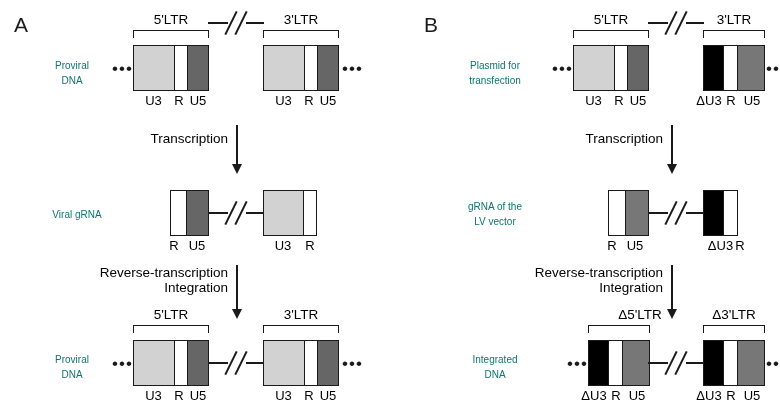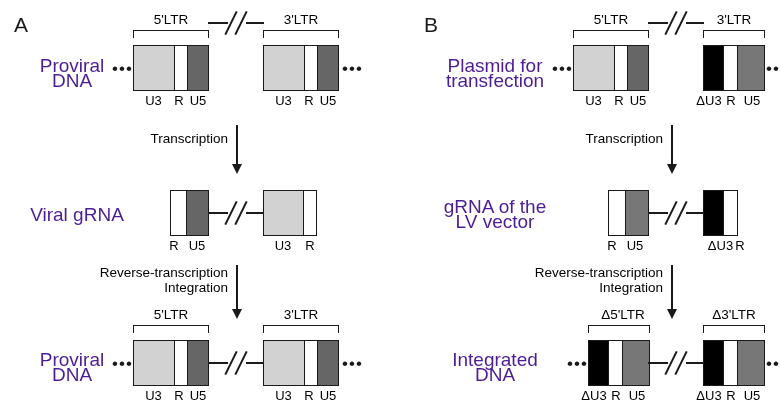--- a/index.html
+++ b/index.html
@@ -18,24 +18,24 @@
 
   .panel-letter {
     position: absolute;
     font-size: 21px;
     line-height: 1;
     color: #1a1a1a;
   }
 
   .row-label {
     position: absolute;
-    font-size: 19px;
+    font-size: 10px;
     line-height: 15px;
     text-align: center;
-    color: #4c1d95;
+    color: #0f766e;
     white-space: pre-line;
   }
 
   .ltr-group {
     position: absolute;
     top: 0;
     height: 46px;
     display: flex;
     border: 1.6px solid #1a1a1a;
     box-sizing: border-box;
@@ -308,21 +308,21 @@
 <div class="seg-caption" style="left:733px; top:239px; width:14px;">R</div>
 
 <div class="arrow" style="left:671px; top:265px; height:45px;"></div>
 <div class="arrow-label" style="left:521px; top:265px; width:142px;">Reverse-transcription
 Integration</div>
 
 <div class="row-label" style="left:434px; top:352px; width:122px;">Integrated
 DNA</div>
 
 <div class="brace" style="left:588px; top:325px; width:62px;"></div>
-<div class="brace-label" style="left:586px; top:307px; width:74px;">Δ5'LTR</div>
+<div class="brace-label" style="left:603px; top:307px; width:74px;">Δ5'LTR</div>
 
 <div class="ellipsis" style="left:567px; top:359px;">•••</div>
 
 <div class="ltr-group" style="left:588px; top:340px; width:62px;">
   <div class="seg seg-du3" style="width:19px;"></div>
   <div class="seg seg-r" style="width:14px;"></div>
   <div class="seg seg-u5-mid" style="width:27px;"></div>
 </div>
 <div class="seg-caption" style="left:576px; top:389px; width:36px;">ΔU3</div>
 <div class="seg-caption" style="left:609px; top:389px; width:14px;">R</div>

